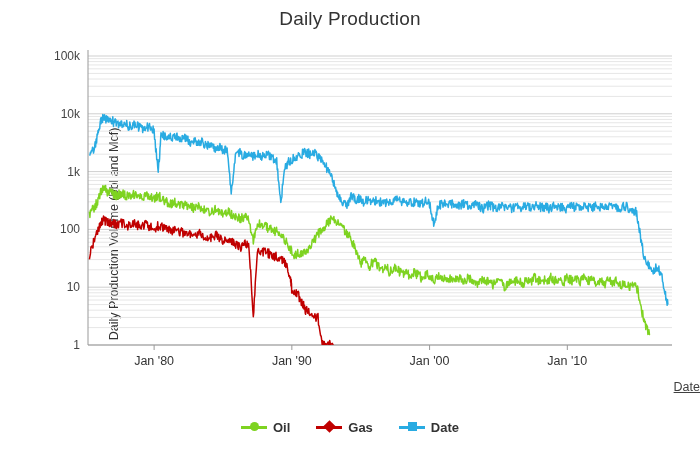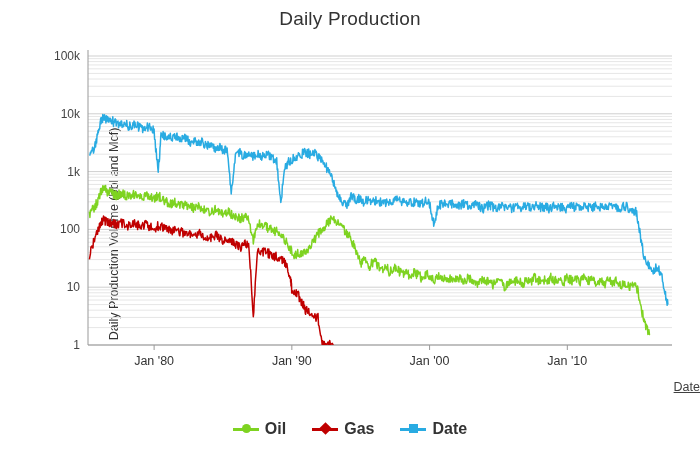--- a/index.html
+++ b/index.html
@@ -62,21 +62,21 @@
     width: 700px;
     display: flex;
     justify-content: center;
     align-items: center;
     gap: 26px;
   }
   .legend-item {
     display: flex;
     align-items: center;
     gap: 6px;
-    font-size: 16px;
+    font-size: 13px;
     color: #333333;
     font-weight: bold;
   }
   .legend-swatch {
     display: inline-block;
     width: 26px;
     height: 3px;
     position: relative;
   }
   .legend-swatch i {

